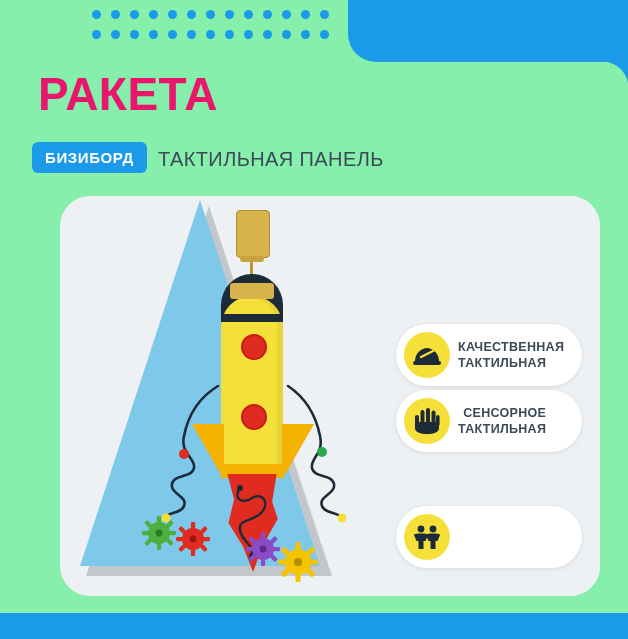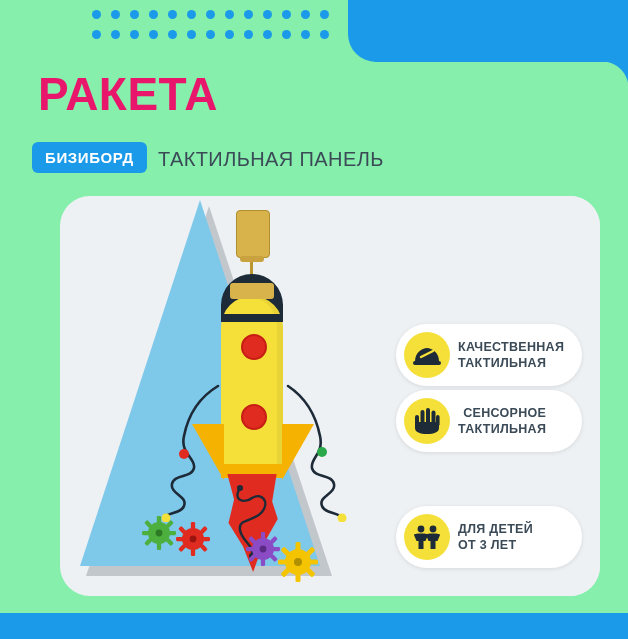--- a/index.html
+++ b/index.html
@@ -506,20 +506,16 @@
     <div class="feature-icon">
       <svg width="30" height="26" viewBox="0 0 30 26">
         <g fill="#1d2a37">
           <circle cx="9" cy="5" r="3.4"></circle>
           <path d="M2 11 C2 10 4 9.5 9 9.5 C14 9.5 16 10 16 11 L13.5 17 L11.5 17 L11.5 25 L6.5 25 L6.5 17 L4.5 17 Z"></path>
           <circle cx="21" cy="5" r="3.4"></circle>
           <path d="M14 11 C14 10 16 9.5 21 9.5 C26 9.5 28 10 28 11 L25.5 17 L23.5 17 L23.5 25 L18.5 25 L18.5 17 L16.5 17 Z"></path>
         </g>
       </svg>
     </div>
-    <div class="feature-text">
-      <div>ДЛЯ ДЕТЕЙ</div>
-      <div>ОТ 3 ЛЕТ</div>
-    </div>
   </div>
 
   <div class="bottom-bar"></div>
 </div>
 
 </body></html>

